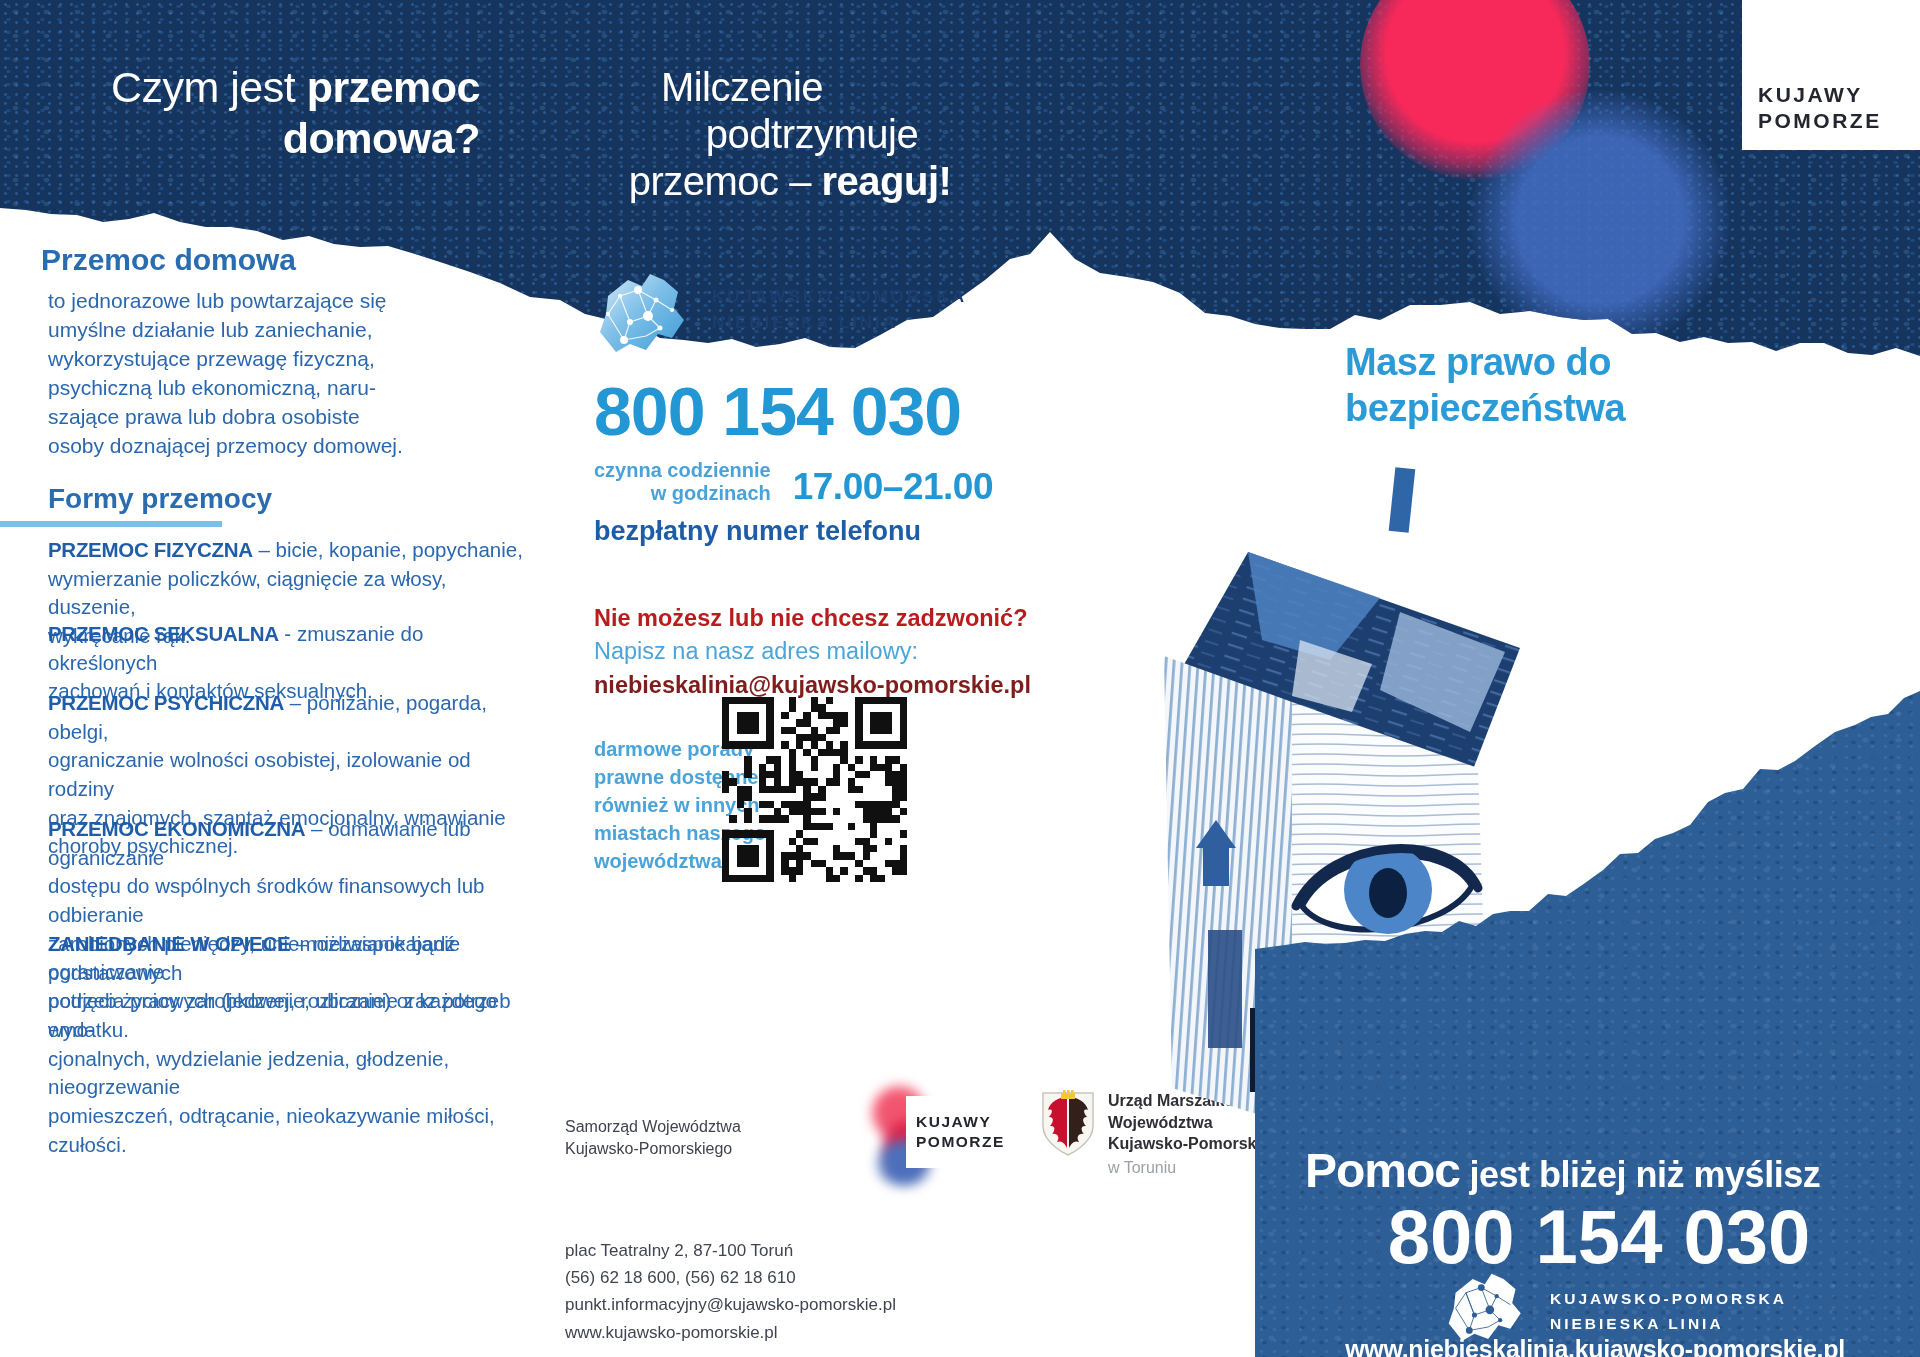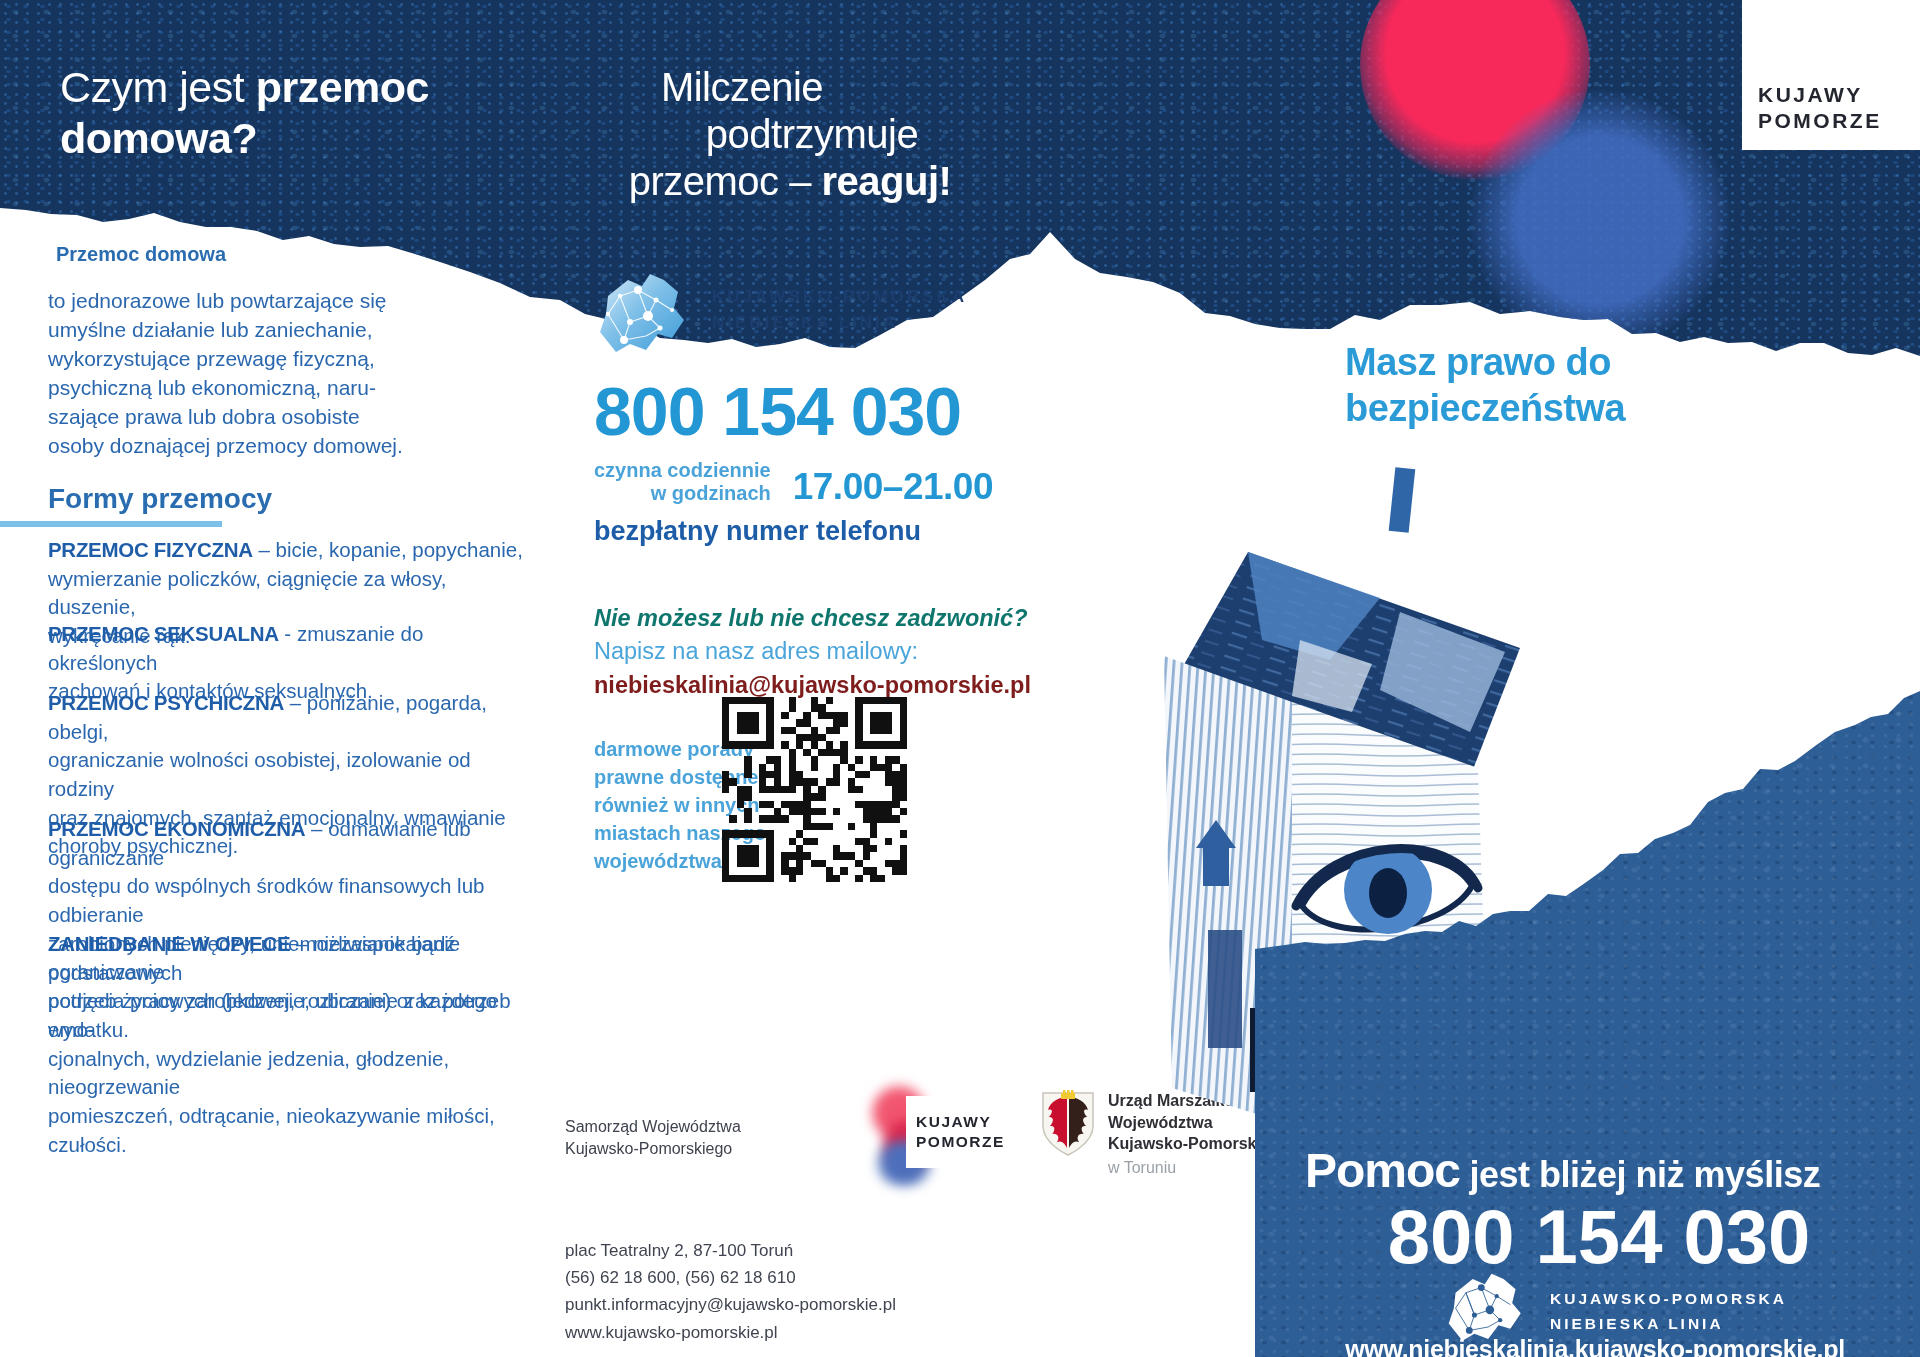--- a/index.html
+++ b/index.html
@@ -13,57 +13,57 @@
       radial-gradient(rgba(34,84,146,.65) 1.7px, transparent 2.6px),
       radial-gradient(rgba(96,164,224,.22) 2.4px, transparent 3.4px);
     background-size:11px 9px,17px 13px,31px 24px;}
   .blob{position:absolute;border-radius:50%;}
   #red-blob{left:1360px;top:-50px;width:230px;height:230px;
     background:radial-gradient(circle at 50% 45%, #f7285a 0 52%, rgba(231,39,90,.55) 66%, rgba(231,39,90,0) 75%);}
   #blue-blob{left:1470px;top:90px;width:260px;height:260px;
     background:radial-gradient(circle, rgba(67,110,196,.85) 0 45%, rgba(67,110,196,0) 72%);}
   
   .band-head{position:absolute;color:#fff;letter-spacing:-.5px;}
-  #head-left{left:60px;top:62px;width:420px;text-align:left;font-size:43px;line-height:1.18;}
+  #head-left{left:60px;top:62px;width:420px;text-align:right;font-size:43px;line-height:1.18;}
   #head-left b{font-weight:700;}
   #head-mid{left:580px;top:64px;width:420px;text-align:center;font-size:40px;line-height:1.18;}
   #head-mid .l1{transform:translateX(-48px);text-align:center;}
   #head-mid .l2{transform:translateX(22px);}
   #head-mid b{font-weight:700;}
   #head-right{left:1096px;top:82px;width:420px;color:#fff;}
   #head-right .stop{font-size:88px;font-weight:300;letter-spacing:10px;line-height:1;}
   #head-right .hl{font-size:52px;font-weight:700;letter-spacing:-.5px;line-height:1.02;}
   #head-right .hl.ind{margin-left:42px;}
   
   #corner-logo{position:absolute;left:1742px;top:0;width:178px;height:150px;background:#fff;
     display:flex;flex-direction:column;justify-content:flex-end;padding:0 0 16px 16px;box-sizing:border-box;}
   #corner-logo div{font-size:21px;font-weight:700;letter-spacing:2.5px;color:#23262e;line-height:1.25;}
   
   .blue-h2{position:absolute;color:#2a6cb0;font-weight:700;}
-  #intro-head{left:56px;top:243px;font-size:20px;}
+  #intro-head{left:41px;top:243px;font-size:30px;}
   #intro-body{position:absolute;left:48px;top:287px;font-size:21px;line-height:1.38;color:#2a67ae;
     white-space:pre-line;font-weight:500;}
   #forms-head{left:48px;top:483px;font-size:28px;}
   #forms-underline{position:absolute;left:0;top:521px;width:222px;height:6px;background:#7cc0e8;}
   .form-item{position:absolute;left:48px;width:480px;font-size:20.5px;line-height:1.4;color:#2a67ae;
     white-space:pre-line;font-weight:500;}
   .form-item .term{font-weight:800;color:#1f5da8;letter-spacing:-.3px;}
   #form-0{top:536px;}#form-1{top:620px;}#form-2{top:689px;}#form-3{top:815px;}#form-4{top:930px;}
   
   #mid-logo{position:absolute;left:590px;top:266px;width:100px;height:98px;}
   #mid-logo-text{position:absolute;left:712px;top:284px;font-size:17px;font-weight:700;letter-spacing:3px;
     color:#1c3e6e;line-height:1.55;}
   #mid-phone{position:absolute;left:594px;top:372px;font-size:68px;font-weight:700;color:#2397d4;letter-spacing:-1px;}
   #hours{position:absolute;left:594px;top:459px;display:flex;align-items:flex-end;gap:22px;}
   #hours .lbl{text-align:right;color:#49a2d8;font-weight:700;font-size:20px;line-height:1.15;}
   #hours .val{color:#2397d4;font-weight:700;font-size:37px;letter-spacing:-.5px;line-height:1;}
   #free-block{position:absolute;left:594px;top:514px;font-size:27px;color:#1d5da7;font-weight:600;line-height:1.28;}
   #free-block b{font-weight:800;}
   #contact-block{position:absolute;left:594px;top:602px;font-size:23.5px;line-height:1.42;}
-  #contact-block .c1{color:#0f766e;font-weight:700;font-style:italic;}
+  #contact-block .c1{color:#b91c1c;font-weight:700;}
   #contact-block .c2{color:#4aa5da;font-weight:500;}
   #contact-block .c3{color:#7f1d1d;font-weight:800;}
   #qr-note{position:absolute;left:594px;top:735px;font-size:20px;color:#4aa3d9;font-weight:600;
     line-height:1.4;white-space:pre-line;}
   #qr{position:absolute;left:722px;top:697px;width:185px;height:185px;}
   
   #samorzad{position:absolute;left:565px;top:1116px;font-size:16px;color:#3f434e;line-height:1.35;white-space:pre-line;}
   #kp-logo{position:absolute;left:860px;top:1078px;width:150px;height:110px;}
   .kp-blob{position:absolute;border-radius:50%;filter:blur(6px);}
   #kp-logo .b1{left:10px;top:6px;width:58px;height:58px;background:radial-gradient(circle,#f2566f 0 55%,rgba(242,86,111,0) 75%);}

